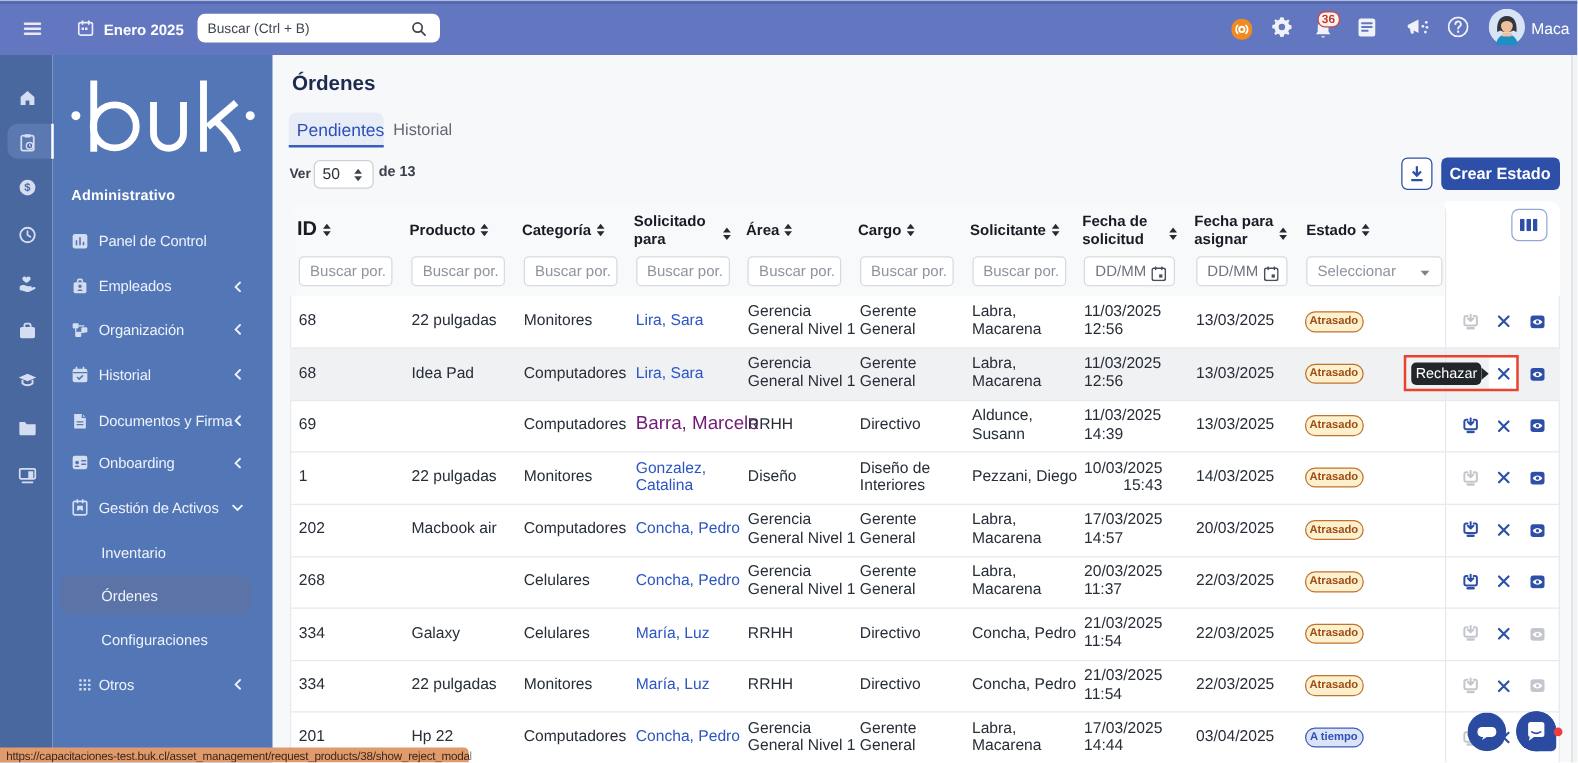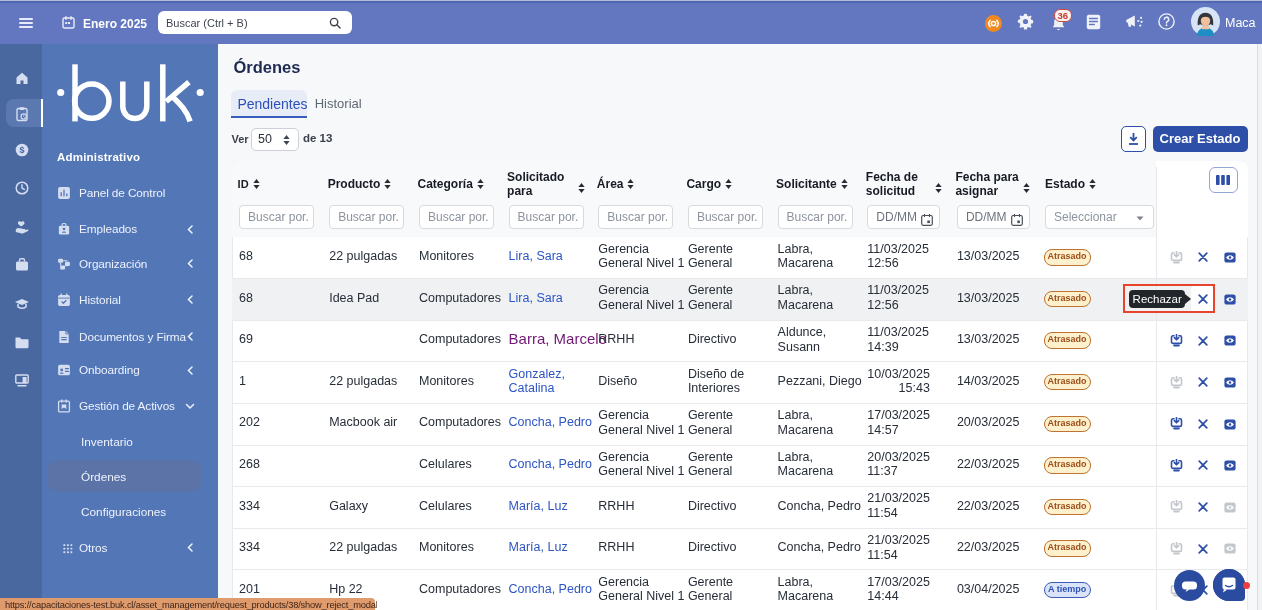--- a/index.html
+++ b/index.html
@@ -229,21 +229,21 @@
 <div class="abs" style="left:231.5px;top:161px;width:1016.0px;height:75.5px;background:#f8f9fb;border-radius:8px 8px 0 0;"></div>
 <div class="abs" style="left:1155.5px;top:161px;width:92.0px;height:75.5px;background:#fff;border-radius:0 8px 0 0;"></div>
 <div class="abs" style="left:1208.5px;top:167px;width:29px;height:26px;background:#fff;border:1px solid #92a7d8;border-radius:6px;"></div>
 <svg class="abs" style="left:1216px;top:175px;" width="14" height="10" viewBox="0 0 14 10">
     <g fill="#2d4fa8">
       <rect x="0" y="0" width="3.6" height="10" rx="0.8"></rect>
       <rect x="5.2" y="0" width="3.6" height="10" rx="0.8"></rect>
       <rect x="10.4" y="0" width="3.6" height="10" rx="0.8"></rect>
     </g>
   </svg>
-<div class="abs" style="left:237.6px;top:177px;color:#161b24;font-size:11px;font-weight:bold;line-height:14.5px;">ID<svg width="7" height="10" viewBox="0 0 7 10" style="vertical-align:-1px;margin-left:4px;">
+<div class="abs" style="left:237.6px;top:177px;color:#161b24;font-size:16px;font-weight:bold;line-height:14.5px;">ID<svg width="7" height="10" viewBox="0 0 7 10" style="vertical-align:-1px;margin-left:4px;">
       <path d="M3.5 0 6.6 4H.4z" fill="#252a33"></path>
       <path d="M3.5 10 .4 6h6.2z" fill="#252a33"></path>
     </svg></div>
 <div class="abs" style="left:327.7px;top:177px;color:#161b24;font-size:12px;font-weight:bold;line-height:14.5px;">Producto<svg width="7" height="10" viewBox="0 0 7 10" style="vertical-align:-1px;margin-left:4px;">
       <path d="M3.5 0 6.6 4H.4z" fill="#252a33"></path>
       <path d="M3.5 10 .4 6h6.2z" fill="#252a33"></path>
     </svg></div>
 <div class="abs" style="left:417.5px;top:177px;color:#161b24;font-size:12px;font-weight:bold;line-height:14.5px;">Categoría<svg width="7" height="10" viewBox="0 0 7 10" style="vertical-align:-1px;margin-left:4px;">
       <path d="M3.5 0 6.6 4H.4z" fill="#252a33"></path>
       <path d="M3.5 10 .4 6h6.2z" fill="#252a33"></path>

